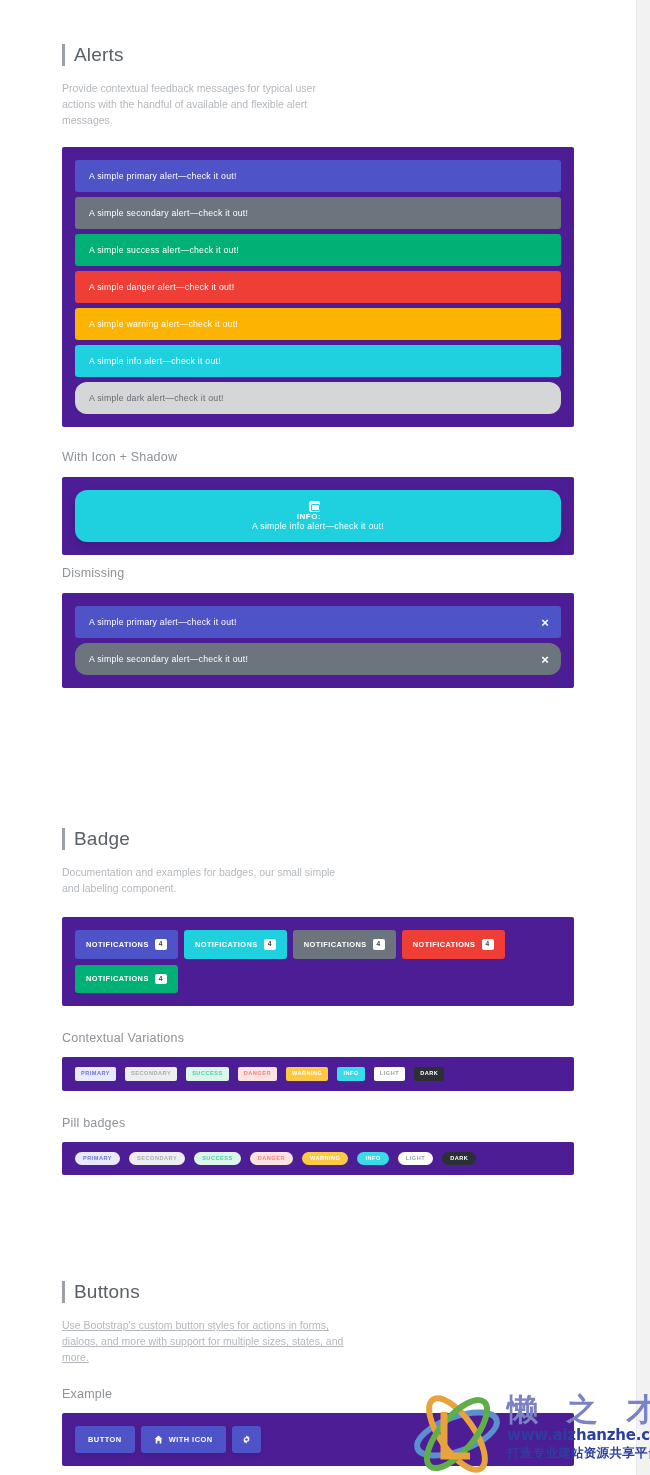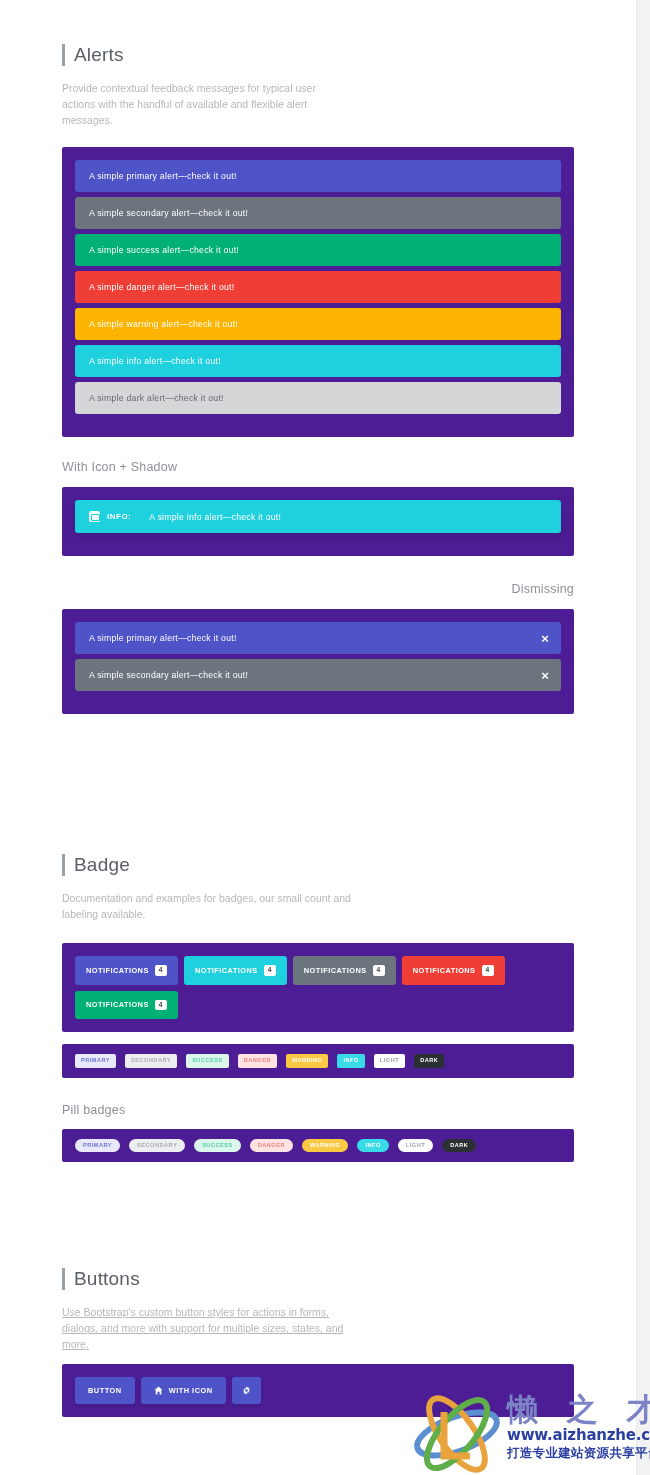--- a/index.html
+++ b/index.html
@@ -67,24 +67,24 @@
     border-radius: 3px;
     padding: 11px 14px;
     font-size: 8.7px;
     letter-spacing: .25px;
     color: #ffffff;
     margin-bottom: 5px;
     display: flex;
     align-items: center;
     position: relative;
   }
-  .alert:last-child { margin-bottom: 10px; }
+  .alert:last-child { margin-bottom: 0; border-radius: 12px; }
   .alert-light { color: #c2c6cb; }
   .alert-dark  { color: #646a70; }
-  .alert-shadow { box-shadow: 0 4px 10px rgba(0,0,0,.13); }
+  .alert-shadow { box-shadow: 0 4px 10px rgba(0,0,0,.13); flex-direction: column; }
   .alert-icon-box {
     width: 11px; height: 11px;
     background: rgba(255,255,255,.92);
     border-radius: 2px;
     margin-right: 7px;
     flex: 0 0 auto;
     position: relative;
   }
   .alert-icon-box::after {
     content: "";
@@ -245,39 +245,39 @@
     <div style="padding:0 62px; margin-top:13px;">
       <div class="panel">
         <div class="alert alert-shadow" style="background:#1fd0de;">
           <span class="alert-icon-box"></span>
           <span class="alert-tag">INFO:</span>
           <span>A simple info alert—check it out!</span>
         </div>
       </div>
     </div>
 
-    <div class="section-block" style="margin-top:26px;text-align:right;">
+    <div class="section-block" style="margin-top:11px;">
       <div class="sub-title">Dismissing</div>
     </div>
     <div style="padding:0 62px; margin-top:13px;">
       <div class="panel" id="dismiss-panel">
           <div class="alert" style="background: rgb(78, 84, 200); padding-right: 34px;">
             <span>A simple primary alert—check it out!</span>
             <span class="alert-close">×</span>
           </div>
           <div class="alert" style="background: rgb(108, 117, 125); padding-right: 34px;">
             <span>A simple secondary alert—check it out!</span>
             <span class="alert-close">×</span>
           </div>
         </div>
     </div>
 
     <div class="section-block" style="margin-top:140px;">
       <div class="section-title">Badge</div>
-      <div class="section-desc">Documentation and examples for badges, our small count and labeling available.</div>
+      <div class="section-desc">Documentation and examples for badges, our small simple and labeling component.</div>
     </div>
     <div style="padding:0 62px; margin-top:21px;">
       <div class="panel">
         <div class="btn-row" id="notif-row">
             <button class="notif-btn" style="background: rgb(78, 84, 200);">
               <span>NOTIFICATIONS</span>
               <span class="notif-count">4</span>
             </button>
             <button class="notif-btn" style="background: rgb(31, 208, 222);">
               <span>NOTIFICATIONS</span>
@@ -292,20 +292,23 @@
               <span class="notif-count">4</span>
             </button>
             <button class="notif-btn" style="background: rgb(0, 176, 116);">
               <span>NOTIFICATIONS</span>
               <span class="notif-count">4</span>
             </button>
           </div>
       </div>
     </div>
 
+    <div class="section-block" style="margin-top:25px;">
+      <div class="sub-title">Contextual Variations</div>
+    </div>
     <div style="padding:0 62px; margin-top:12px;">
       <div class="panel" style="padding:10px 13px;">
         <div class="badge-row" id="ctx-row">
             <span class="badge" style="background: rgb(232, 233, 250); color: rgb(111, 117, 214);">PRIMARY</span>
             <span class="badge" style="background: rgb(236, 238, 240); color: rgb(167, 172, 178);">SECONDARY</span>
             <span class="badge" style="background: rgb(220, 246, 236); color: rgb(78, 207, 163);">SUCCESS</span>
             <span class="badge" style="background: rgb(253, 227, 226); color: rgb(244, 131, 126);">DANGER</span>
             <span class="badge" style="background: rgb(252, 201, 69); color: rgb(255, 255, 255);">WARNING</span>
             <span class="badge" style="background: rgb(56, 219, 231); color: rgb(255, 255, 255);">INFO</span>
             <span class="badge" style="background: rgb(255, 255, 255); color: rgb(155, 160, 166);">LIGHT</span>
@@ -330,20 +333,23 @@
             <span class="badge pill" style="background: rgb(43, 48, 52); color: rgb(255, 255, 255);">DARK</span>
           </div>
       </div>
     </div>
 
     <div class="section-block" style="margin-top:106px;">
       <div class="section-title">Buttons</div>
       <div class="section-desc" style="max-width:300px;text-decoration:underline;">Use Bootstrap's custom button styles for actions in forms, dialogs, and more with support for multiple sizes, states, and more.</div>
     </div>
 
+    <div class="section-block" style="margin-top:22px;">
+      <div class="sub-title">Example</div>
+    </div>
     <div style="padding:0 62px; margin-top:12px;">
       <div class="panel">
         <div class="btn-row" id="ex1-row">
             <button class="solid-btn" style="background: rgb(78, 84, 200);">
               <span>BUTTON</span>
             </button>
             <button class="solid-btn" style="background: rgb(78, 84, 200);">
               <svg class="glyph" viewBox="0 0 16 16">
                 <path d="M8 1 L15 7 H13 V15 H10 V10 H6 V15 H3 V7 H1 Z" fill="#ffffff"></path>
               </svg>

